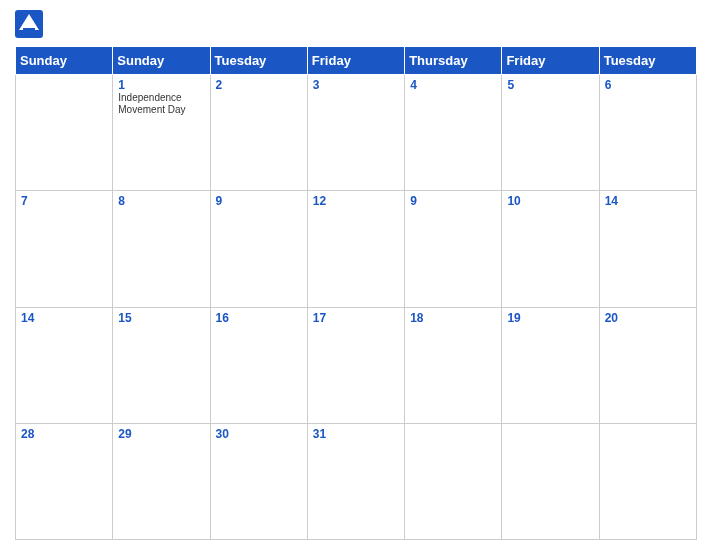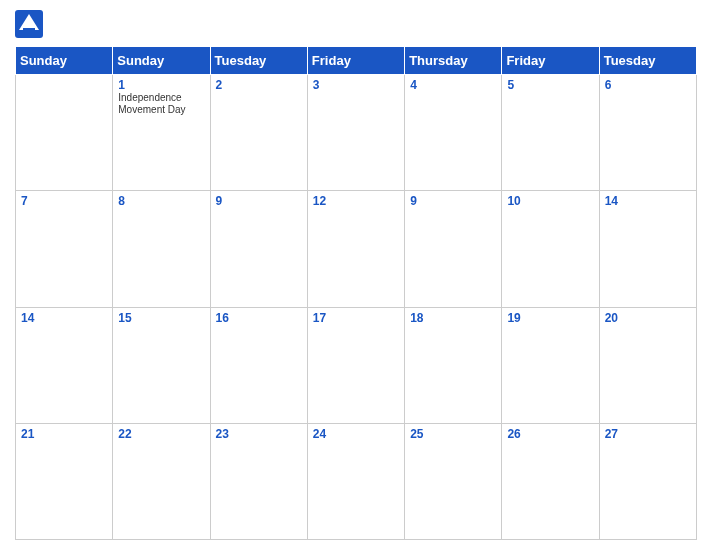--- a/index.html
+++ b/index.html
@@ -180,35 +180,29 @@
         </td>
         <td>
           <div class="day-number">19</div>
         </td>
         <td>
           <div class="day-number">20</div>
         </td>
       </tr>
       <tr>
         <td>
-          <div class="day-number">21</div>
-        </td>
-        <td>
-          <div class="day-number">22</div>
-        </td>
-        <td>
-          <div class="day-number">23</div>
-        </td>
-        <td>
-          <div class="day-number">24</div>
-        </td>
-        <td>
-          <div class="day-number">25</div>
-        </td>
-        <td>
-          <div class="day-number">26</div>
-        </td>
-        <td>
-          <div class="day-number">27</div>
-        </td>
+          <div class="day-number">28</div>
+        </td>
+        <td>
+          <div class="day-number">29</div>
+        </td>
+        <td>
+          <div class="day-number">30</div>
+        </td>
+        <td>
+          <div class="day-number">31</div>
+        </td>
+        <td class="empty-cell"></td>
+        <td class="empty-cell"></td>
+        <td class="empty-cell"></td>
       </tr>
     </tbody>
 </table>
 
 </body></html>

